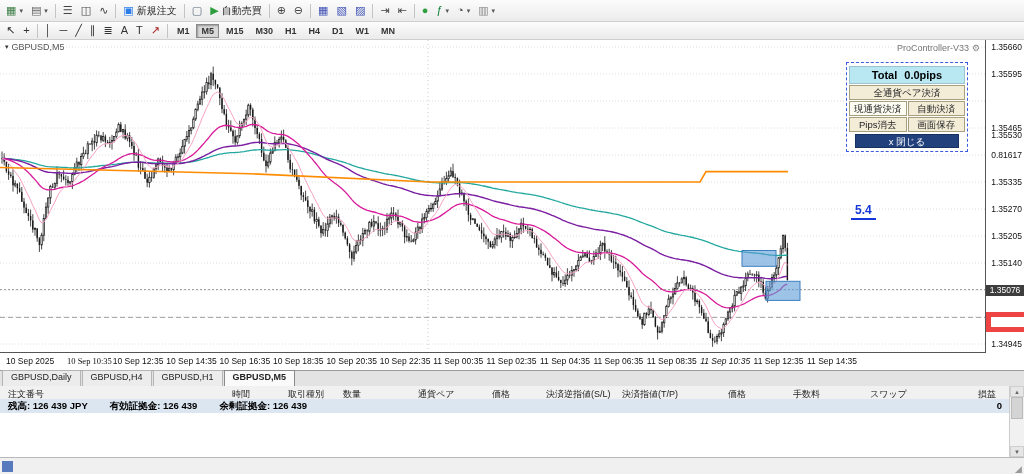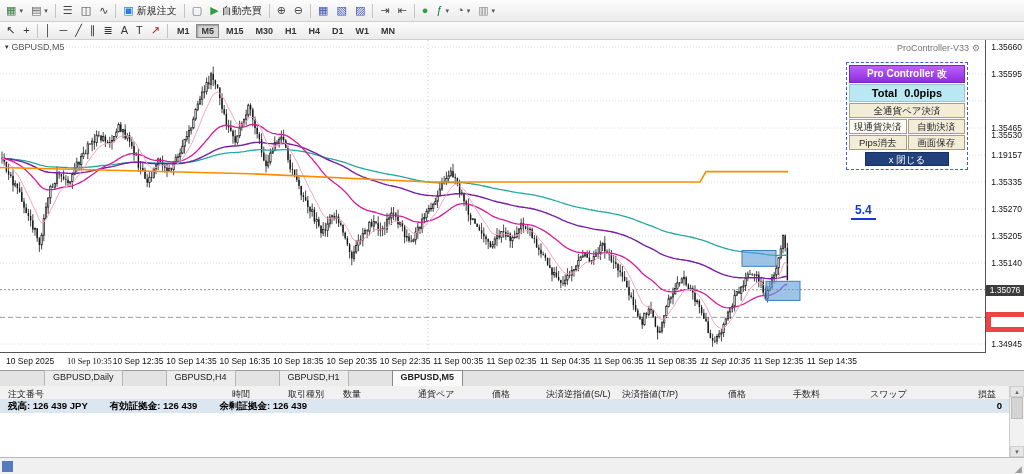--- a/index.html
+++ b/index.html
@@ -41,26 +41,26 @@
   #indicator-label .gear{font-size:9px;color:#888;}
 
   
   #pro-panel{position:absolute;left:846px;top:22px;width:122px;border:1px dashed #3b5bdb;padding:2px;background:#fff;box-sizing:border-box;z-index:5;}
   .pp-header{background:linear-gradient(#bb61f5,#8d2de0);color:#fff;font-weight:bold;font-size:10px;text-align:center;height:16px;line-height:16px;border:1px solid #7b24c4;}
   .pp-total{background:#b9e7f2;display:flex;justify-content:center;gap:7px;font-weight:bold;font-size:11px;height:16px;align-items:center;border:1px solid #9cc4ce;margin-top:1px;color:#000;}
   .pp-btn{display:block;width:100%;background:#f3edd8;border:1px solid #a89f7d;font-size:9.5px;height:15px;line-height:12px;padding:0;font-family:inherit;margin-top:1px;color:#222;box-sizing:border-box;}
   .pp-row{display:flex;gap:1px;margin-top:1px;}
   .pp-row .pp-btn{margin-top:0;flex:1;}
   .pp-btn.white{background:#fcfcf2;}
-  .pp-close{display:block;margin:2px auto 1px;width:84px;background:#22407c;color:#fff;border:1px solid #16305f;font-size:9.5px;height:14px;line-height:11px;font-family:inherit;}
+  .pp-close{display:block;margin:2px auto 1px;width:104px;background:#22407c;color:#fff;border:1px solid #16305f;font-size:9.5px;height:14px;line-height:11px;font-family:inherit;}
   #annotation{position:absolute;left:851px;top:163px;color:#1536d8;font-weight:bold;font-size:12px;border-bottom:2px solid #1536d8;padding:0 4px 1px;z-index:5;}
 
   
   #tabs-bar{position:absolute;top:370px;left:0;right:0;height:16px;background:#e3e3e3;border-top:1px solid #9a9a9a;display:flex;align-items:flex-end;padding-left:2px;box-sizing:border-box;}
-  .tab{font-size:9px;color:#222;padding:1px 8px 2px;background:#ececec;border:1px solid #b5b5b5;border-bottom:none;margin-right:1px;height:12px;line-height:11px;white-space:nowrap;margin-left:42px;}
+  .tab{font-size:9px;color:#222;padding:1px 8px 2px;background:#ececec;border:1px solid #b5b5b5;border-bottom:none;margin-right:1px;height:12px;line-height:11px;white-space:nowrap;}
   .tab.active{background:#fafafa;font-weight:bold;border-color:#8a8a8a;}
 
   
   #terminal-header{position:absolute;top:386px;left:0;right:0;height:13px;background:#f1f1f1;border-bottom:6px solid #f97316;}
   .thcol{position:absolute;top:2px;font-size:9px;color:#222;white-space:nowrap;}
   #balance-row{position:absolute;top:399px;left:0;right:0;height:14px;background:#dce6f1;border-bottom:1px solid #c3cfdd;}
   #balance-text{position:absolute;left:8px;top:0;height:14px;line-height:14px;font-size:9.5px;font-weight:bold;color:#000;white-space:nowrap;}
   .bseg{margin-right:22px;}
   #profit-value{position:absolute;right:22px;top:0;height:14px;line-height:14px;font-size:9.5px;font-weight:bold;color:#000;}
   #terminal-body{position:absolute;top:413px;left:0;right:15px;height:44px;background:#fff;}
@@ -942,21 +942,20 @@
       <span class="chev">▾</span>
       <span>GBPUSD,M5</span>
     </div>
 
     <div id="indicator-label">
       <span>ProController-V33</span>
       <span class="gear">⚙</span>
     </div>
 
     <div id="pro-panel">
-      <div class="pp-header">Pro Controller 改</div>
       <div class="pp-total">
         <span>Total</span>
         <span>0.0pips</span>
       </div>
       <button class="pp-btn">全通貨ペア決済</button>
       <div class="pp-row">
         <button class="pp-btn white">現通貨決済</button>
         <button class="pp-btn">自動決済</button>
       </div>
       <div class="pp-row">
@@ -966,21 +965,21 @@
       <button class="pp-close">x 閉じる</button>
     </div>
 
     <div id="annotation">5.4</div>
 
     <div id="price-axis">
         <div class="plabel" style="top: 2px;">1.35660</div>
         <div class="plabel" style="top: 29px;">1.35595</div>
         <div class="plabel" style="top: 56px; margin-top: 34px;">1.35530</div>
         <div class="plabel" style="top: 83px;">1.35465</div>
-        <div class="plabel" style="top: 110px;">1.19157</div>
+        <div class="plabel" style="top: 110px;">0.81617</div>
         <div class="plabel" style="top: 137px;">1.35335</div>
         <div class="plabel" style="top: 164px;">1.35270</div>
         <div class="plabel" style="top: 191px;">1.35205</div>
         <div class="plabel" style="top: 218px;">1.35140</div>
         <div class="plabel current" style="top: 245px;">1.35076</div>
         <div class="plabel boxed" style="top: 272px;">1.35009</div>
         <div class="plabel" style="top: 299px;">1.34945</div>
       </div>
     <div id="time-axis">
         <div class="tlab" style="left: 6px;">10 Sep 2025</div>

